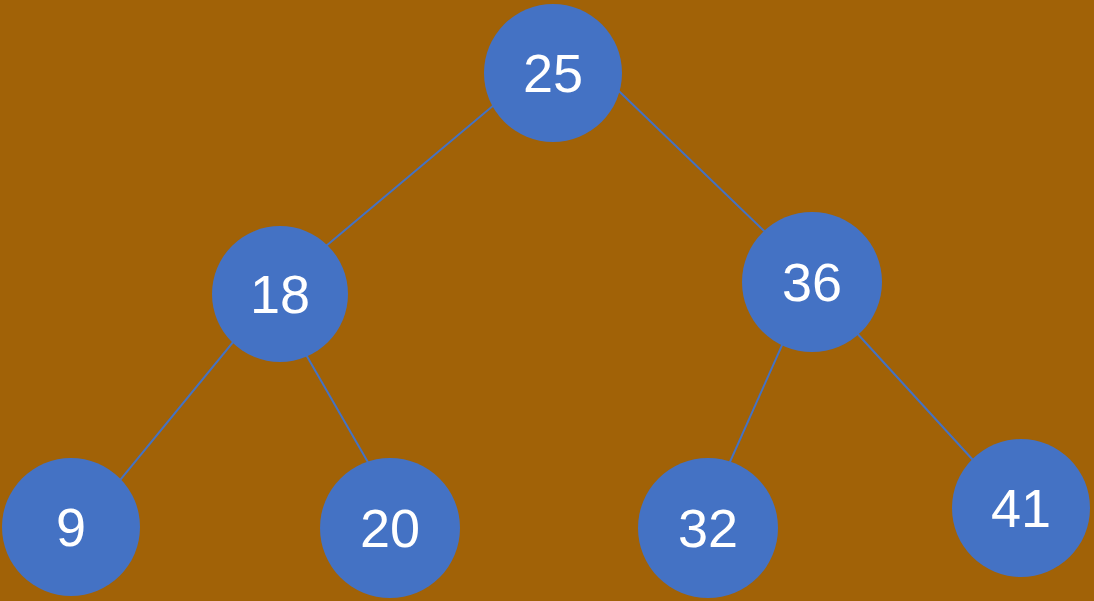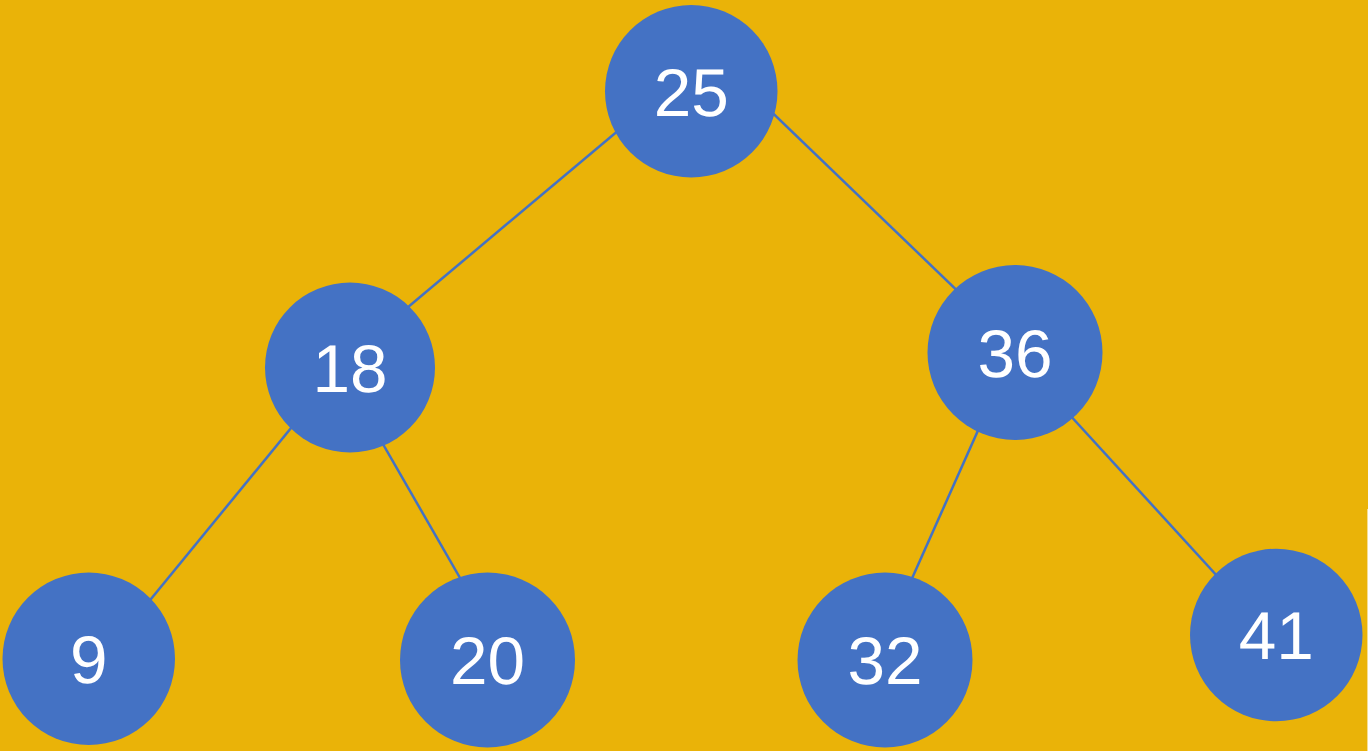--- a/index.html
+++ b/index.html
@@ -4,21 +4,21 @@
 <style>
   html, body {
     margin: 0;
     padding: 0;
     background: #ffffff;
   }
   .stage {
     position: relative;
     width: 1094px;
     height: 601px;
-    background: #eab308;
+    background: #a16207;
     overflow: hidden;
     font-family: "Liberation Sans", "DejaVu Sans", sans-serif;
   }
   .stage svg {
     display: block;
   }
   .node-label {
     font-family: "Liberation Sans", "DejaVu Sans", sans-serif;
     font-weight: 400;
   }

